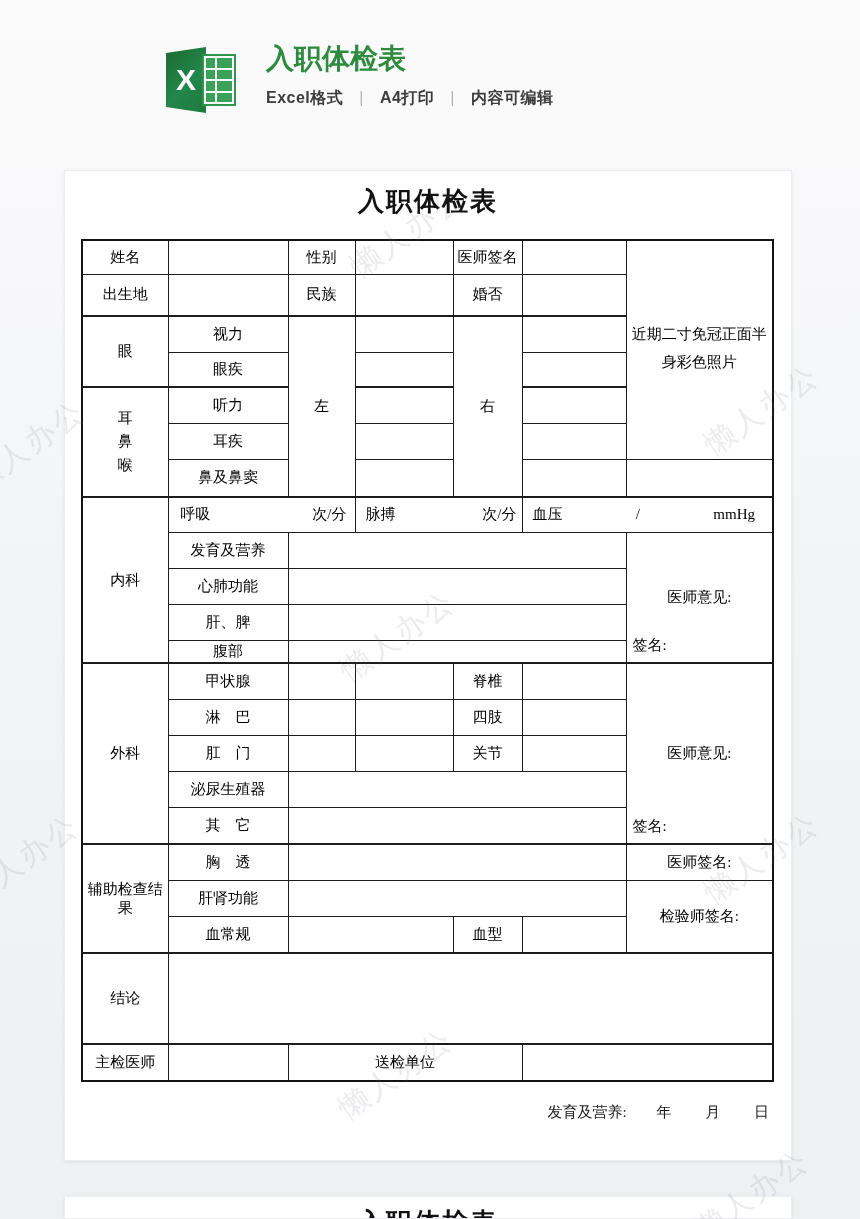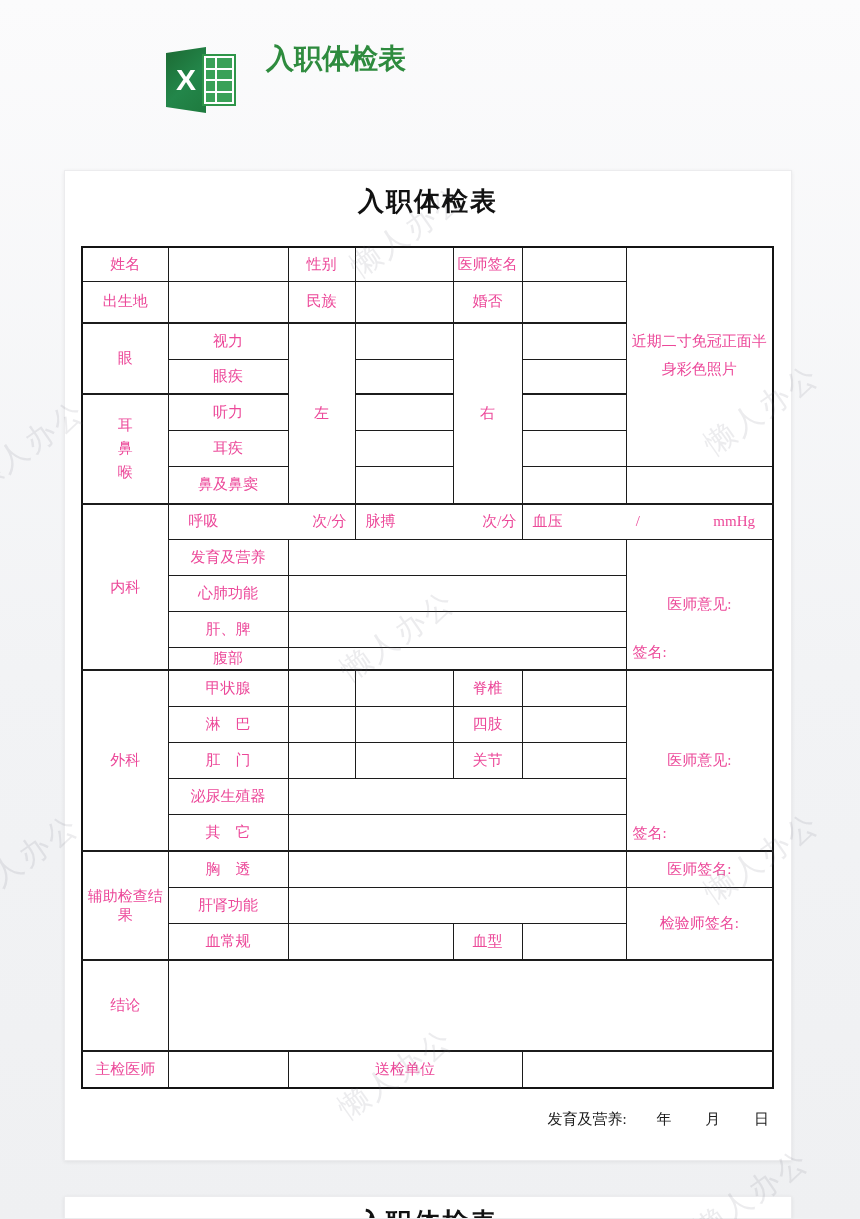--- a/index.html
+++ b/index.html
@@ -94,45 +94,45 @@
     font-weight: bold;
     font-size: 26px;
     color: #111;
     line-height: 32px;
     letter-spacing: 2px;
   }
   .page-2 .form-title { margin-top: 10px; }
 
   
   table.exam {
-    margin: 28px 0 0 16px;
+    margin: 21px 0 0 16px;
     width: 691px;
     border-collapse: collapse;
     table-layout: fixed;
     font-family: "Liberation Serif", "DejaVu Serif", serif;
-    color: #ec4899;
+    color: #000000;
     border: 2px solid #141414;
   }
   table.exam td {
     border: 1px solid #1c1c1c;
     font-size: 15px;
     text-align: center;
     vertical-align: middle;
     padding: 0;
     overflow: hidden;
   }
   tr.thick > td { border-top-width: 2px; }
 
   .pair {
     display: flex;
     justify-content: space-between;
     align-items: center;
     width: 100%;
   }
-  .pair-breath { padding: 0 8px 0 20px; }
+  .pair-breath { padding: 0 8px 0 12px; }
   .pair-pulse  { padding: 0 5px 0 10px; }
   .pair-bp     { padding: 0 17px 0 10px; }
 
   td.opinion {
     position: relative;
     vertical-align: top;
     text-align: left;
     padding: 7px 6px;
   }
   td.opinion .sig {
@@ -197,20 +197,27 @@
             <i></i>
             <i></i>
             <i></i>
             <i></i>
             <i></i>
             <i></i>
         </div>
       </div>
       <div class="header-text">
         <div class="header-title">入职体检表</div>
+        <div class="header-sub">
+          <span>Excel格式</span>
+          <span class="sep">|</span>
+          <span>A4打印</span>
+          <span class="sep">|</span>
+          <span>内容可编辑</span>
+        </div>
       </div>
     </div>
   </div>
 
   <div class="page page-1">
     <div class="form-title">入职体检表</div>
 
     <table class="exam">
       <colgroup>
         <col style="width:86px">

